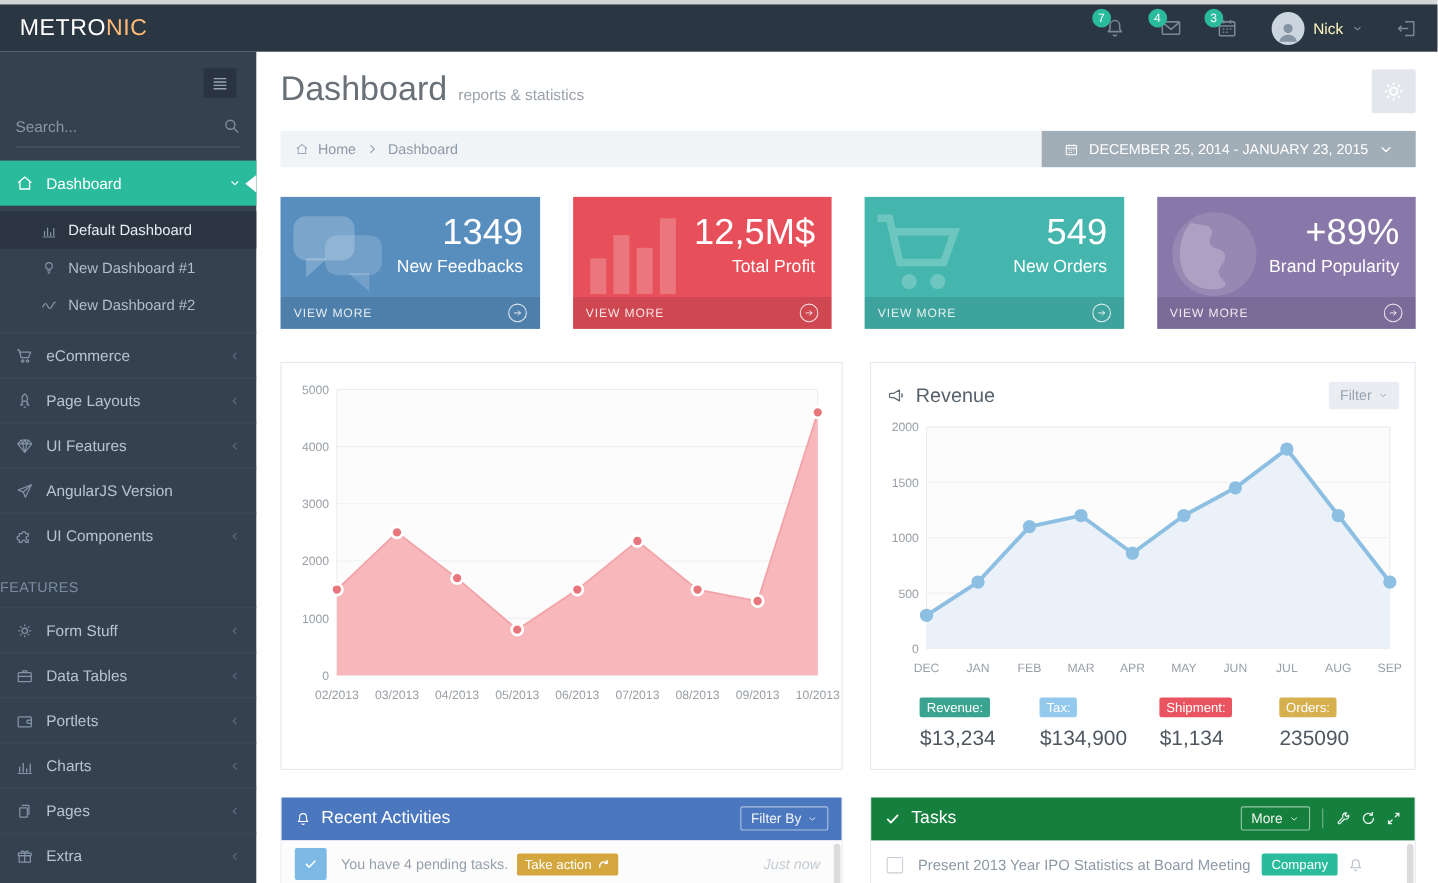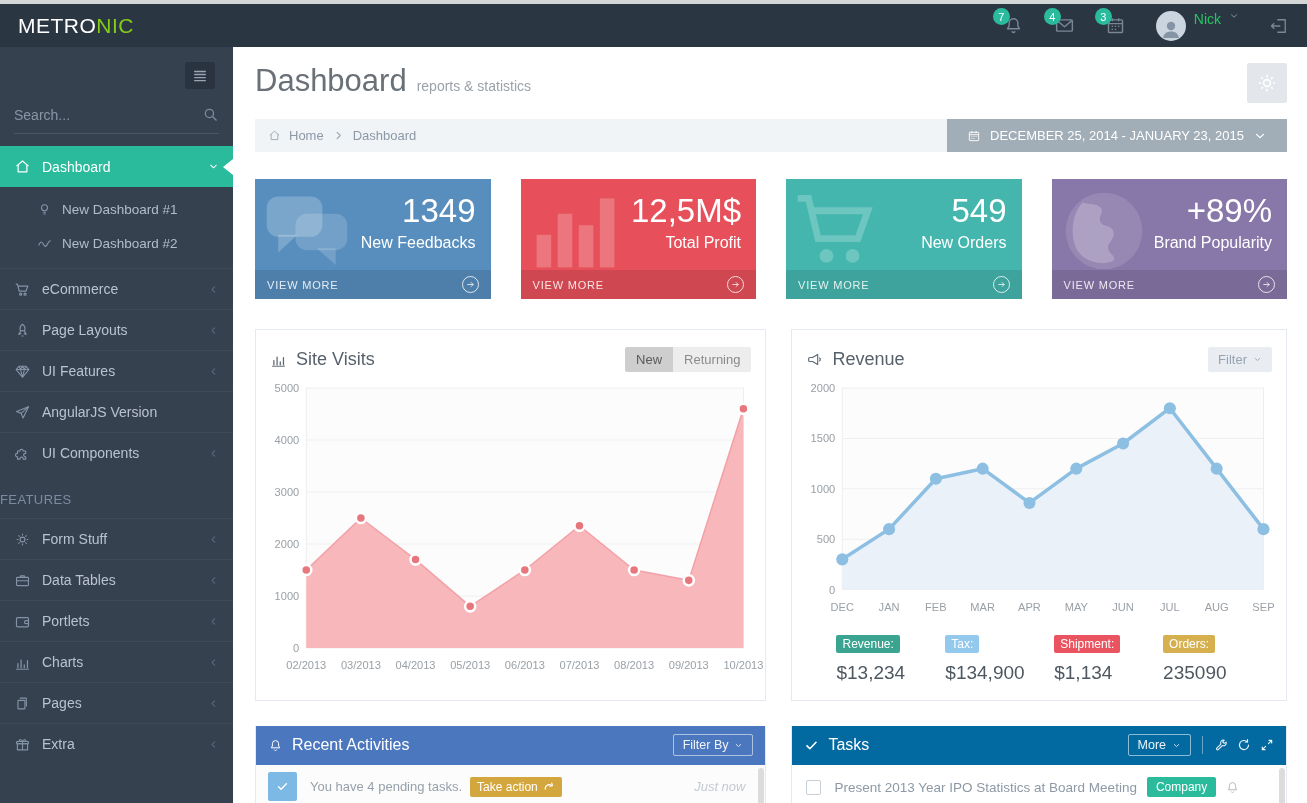--- a/index.html
+++ b/index.html
@@ -4,26 +4,26 @@
 <style>
 *{margin:0;padding:0;box-sizing:border-box}
 html,body{width:1307px;height:803px;overflow:hidden}
 body{font-family:"Liberation Sans","DejaVu Sans",sans-serif;background:#fff;position:relative;--accent:#2ABB9C}
 svg.ic{display:inline-block;vertical-align:middle;width:16px;height:16px;flex:none}
 
 
 .browser-strip{height:4px;background:#d3d5d6}
 .topbar{height:43px;background:#2B3643;display:flex;align-items:center;padding:0 18px;position:relative;z-index:5}
 .logo{font-size:21px;letter-spacing:.5px;color:#fff;cursor:pointer}
-.logo .accent{color:#84cc16}
+.logo .accent{color:#fdba74}
 .top-right{margin-left:auto;display:flex;align-items:center}
 .notif{position:relative;margin-left:30px;color:#7B8795;cursor:pointer}
 .notif svg.ic{width:21px;height:21px}
 .badge{position:absolute;top:-7px;left:-10px;width:17px;height:17px;border-radius:50%;background:var(--accent);color:#fff;font-size:11px;display:flex;align-items:center;justify-content:center}
-.user{display:flex;margin-left:30px;gap:8px;color:#22c55e;font-size:14px;cursor:pointer}
+.user{display:flex;align-items:center;margin-left:30px;gap:8px;color:#fef9c3;font-size:14px;cursor:pointer}
 .avatar{width:30px;height:30px;border-radius:50%;background:#CBD5DF;overflow:hidden;display:flex;align-items:flex-end;justify-content:center;color:#8494A4}
 .avatar svg.ic{width:24px;height:24px}
 .user .chev{width:10px;height:10px;color:#8C97A3}
 .logoutbtn{margin-left:30px;color:#7B8795;background:none;border:none;cursor:pointer}
 .logoutbtn svg.ic{width:20px;height:20px}
 
 
 .sidebar{position:absolute;top:47px;left:0;bottom:0;width:233px;background:#364150}
 .toggle-row{display:flex;justify-content:flex-end;padding:15px 18px 0}
 .toggler{width:30px;height:27px;background:#2A3441;border:none;border-radius:2px;display:flex;align-items:center;justify-content:center;color:#98A4B3;cursor:pointer}
@@ -393,20 +393,26 @@
     <div class="mi active" style="border-top:none">
       <svg class="ic mic">
           <use href="#i-home"></use>
         </svg>
       <span class="lbl">Dashboard</span>
       <svg class="ic chev">
           <use href="#i-chev-down"></use>
         </svg>
     </div>
     <div class="submenu">
+      <div class="smi active">
+        <svg class="ic mic">
+            <use href="#i-bars"></use>
+          </svg>
+        <span>Default Dashboard</span>
+      </div>
       <div class="smi">
         <svg class="ic mic">
             <use href="#i-bulb"></use>
           </svg>
         <span>New Dashboard #1</span>
       </div>
       <div class="smi">
         <svg class="ic mic">
             <use href="#i-wave"></use>
           </svg>
@@ -606,30 +612,20 @@
             <svg class="ic">
               <use href="#i-arrow-right"></use>
             </svg>
           </span>
         </div>
     </div>
   </div>
 
   <div class="chartsrow">
     <section class="portlet">
-      <div class="phead">
-        <svg class="ic pic">
-            <use href="#i-bars"></use>
-          </svg>
-        <span class="ptitle">Site Visits</span>
-        <div class="btngroup">
-          <button class="tbtn on">New</button>
-          <button class="tbtn off">Returning</button>
-        </div>
-      </div>
       <svg class="chart" viewBox="0 0 478 298">
           <rect x="36" y="8" width="434" height="258" fill="#FCFCFC" stroke="#EDEDED"></rect>
           <text x="29" y="270" text-anchor="end">0</text>
           <line x1="36" x2="470" y1="214.4" y2="214.4" stroke="#EFEFEF"></line>
           <text x="29" y="218.4" text-anchor="end">1000</text>
           <line x1="36" x2="470" y1="162.79999999999998" y2="162.79999999999998" stroke="#EFEFEF"></line>
           <text x="29" y="166.79999999999998" text-anchor="end">2000</text>
           <line x1="36" x2="470" y1="111.2" y2="111.2" stroke="#EFEFEF"></line>
           <text x="29" y="115.2" text-anchor="end">3000</text>
           <line x1="36" x2="470" y1="59.59999999999999" y2="59.59999999999999" stroke="#EFEFEF"></line>
@@ -756,21 +752,21 @@
               </svg>
           </span>
           <span class="atime">Just now</span>
         </div>
 
         <div class="scrollthumb"></div>
       </div>
     </section>
 
     <section class="cportlet">
-      <div class="chead" style="background-color: #0369a1;">
+      <div class="chead" style="background-color: #15803d;">
         <svg class="ic pic">
             <use href="#i-check"></use>
           </svg>
         <span class="ctitle">Tasks</span>
         <div class="ctools">
           <button class="obtn">
             <span>More</span>
             <svg class="ic chev">
                 <use href="#i-chev-down"></use>
               </svg>

